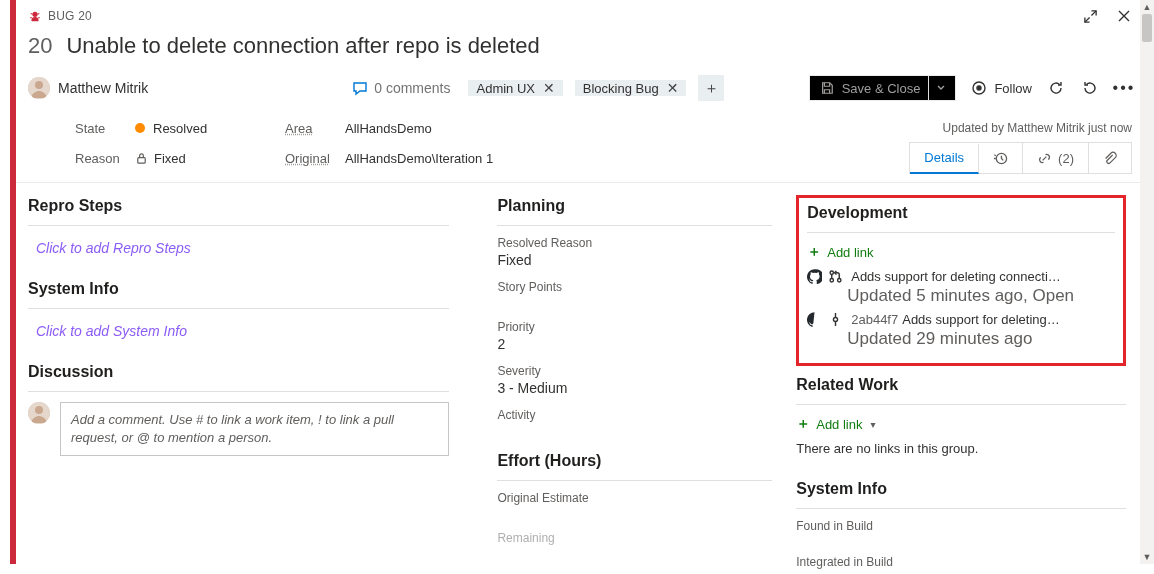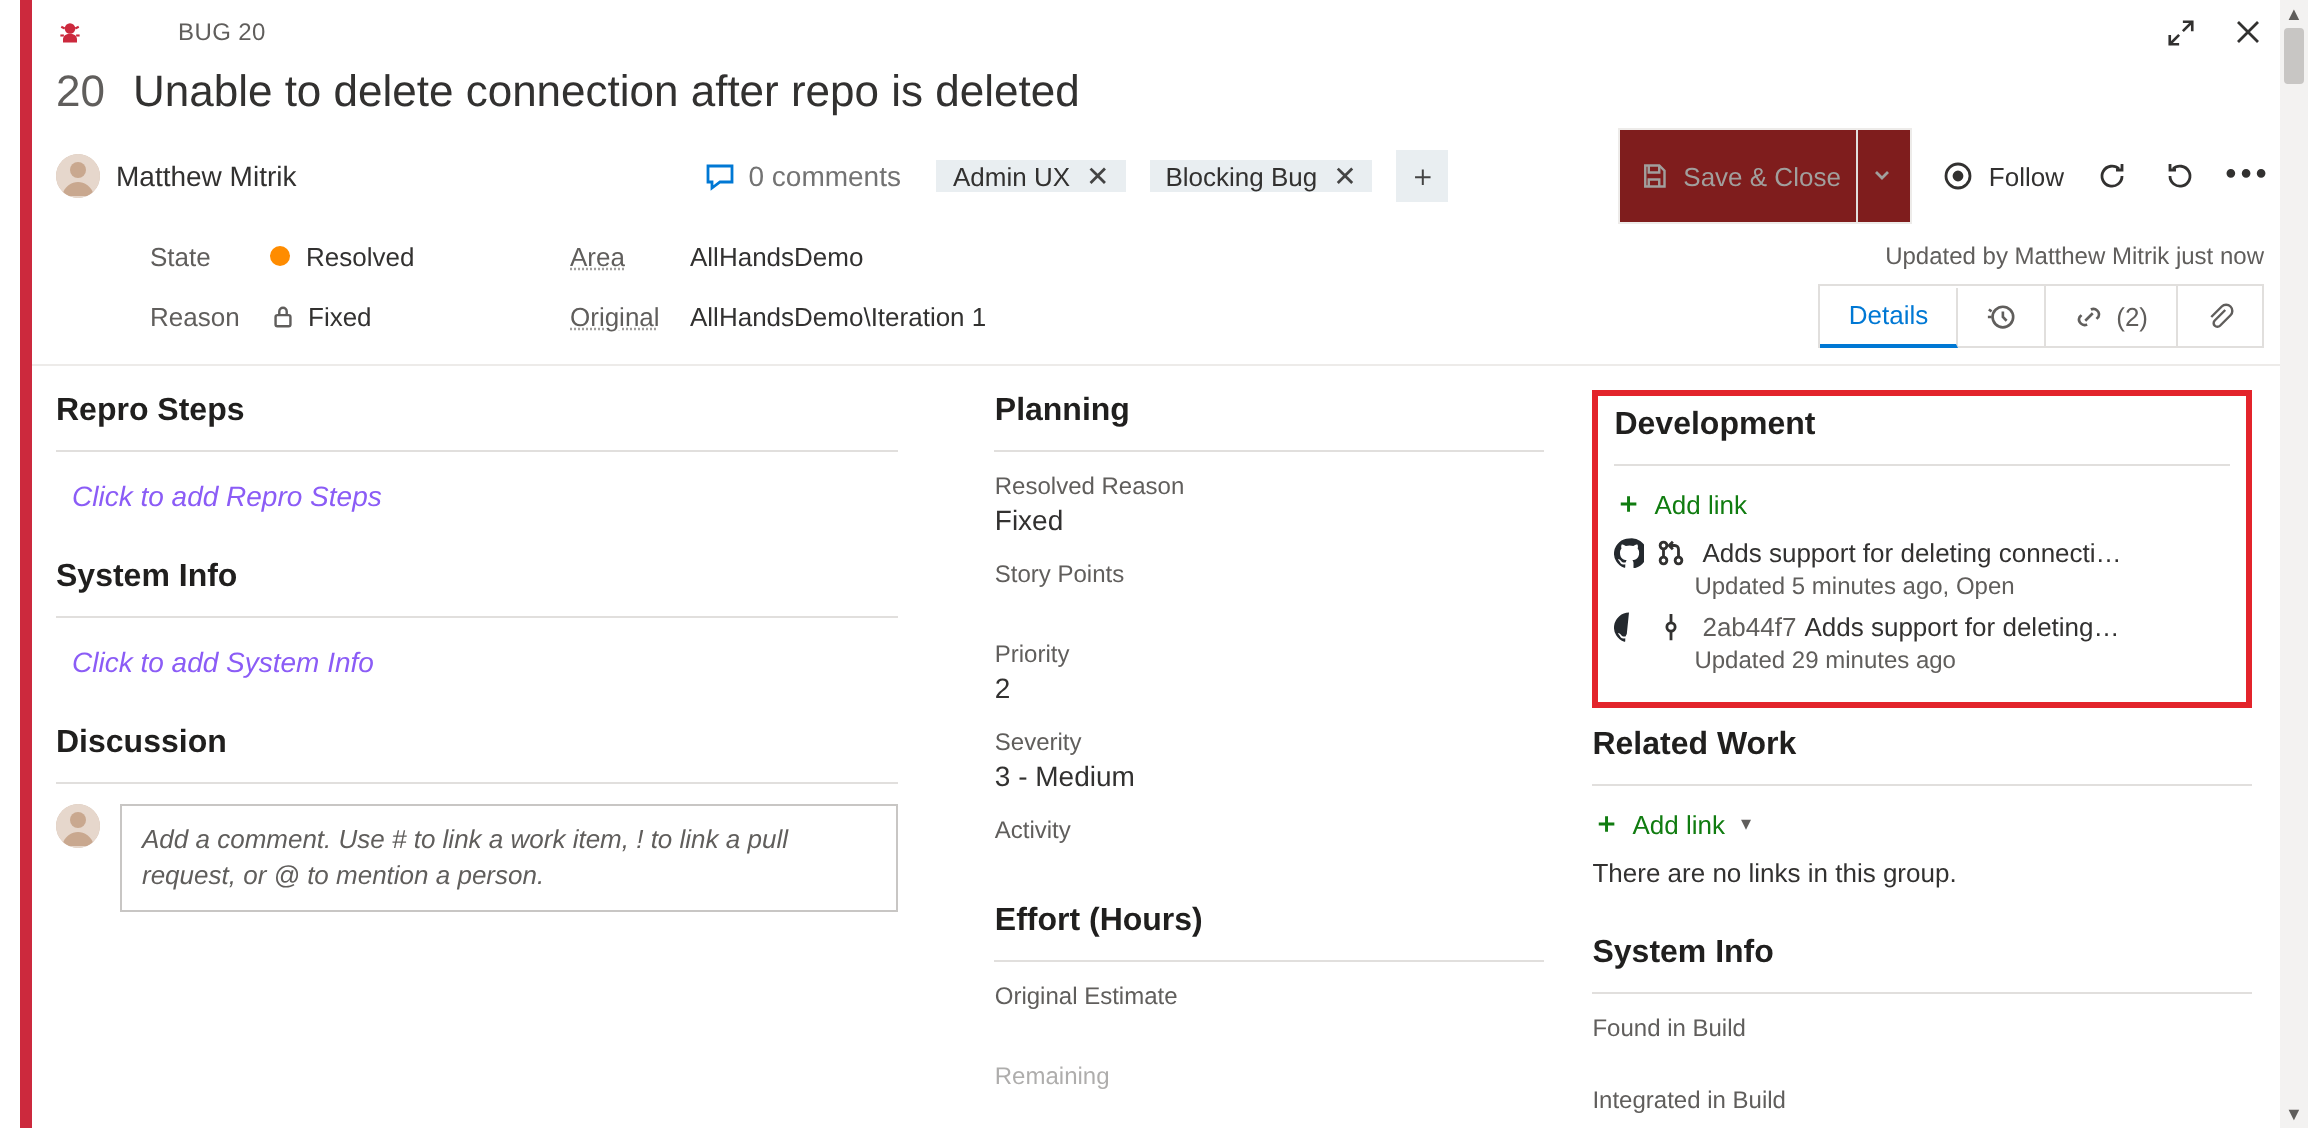--- a/index.html
+++ b/index.html
@@ -50,21 +50,21 @@
   .scroll-arrow.top { top:0; }
   .scroll-arrow.bottom { bottom:0; }
 
   
   .hdr {
     padding: 4px 10px 0 12px;
   }
   .row { display:flex; align-items:center; }
   .bug-row { height: 24px; gap:6px; }
   .bug-icon { width:14px; height:14px; }
-  .bug-label { font-size:12px; color:#605e5c; letter-spacing:.2px;margin-left:41px; }
+  .bug-label { font-size:12px; color:#605e5c; letter-spacing:.2px; }
   .hdr-ctrls { margin-left:auto; display:flex; gap:14px; color:#605e5c; }
   .icon-btn { width:20px; height:20px; display:flex; align-items:center; justify-content:center; cursor:pointer; }
 
   .title-row { height:36px; gap:14px; }
   .title-id { font-size:22px; color:#605e5c; }
   .title-text { font-size:22px; color:#323130; }
 
   .byline-row { height:44px; gap:8px; padding-top:4px; }
   .avatar { width:22px; height:22px; border-radius:50%; background:#d8c3b5;
             display:inline-flex; align-items:center; justify-content:center; font-size:10px; color:#6b4e3d; overflow:hidden; }
@@ -73,21 +73,21 @@
 
   .mid-tools { margin-left:auto; display:flex; align-items:center; gap:12px; }
   .comments { display:flex; align-items:center; gap:6px; color:#737373; font-size:14px; padding:0 6px; }
   .comments svg { width:16px; height:16px; color:#0078d4; }
   .tag { background:#eff6fc22; border:0; background:#eaeef1; color:#323130;
          display:inline-flex; align-items:center; gap:8px; height:16px; padding:0 8px; font-size:13px; }
   .tag { background:#e9eef1; }
   .tag .x { font-size:14px; color:#444; line-height:1; cursor:pointer; }
   .tag-add { width:26px; height:26px; background:#e9eef1; display:inline-flex; align-items:center; justify-content:center; font-size:15px; color:#444; cursor:pointer;}
   .right-tools { display:flex; align-items:center; gap:14px; margin-left:auto;}
-  .save-btn { height:48px; background:#7f1d1d; color:#a19f9d; display:flex; align-items:center; gap:8px;
+  .save-btn { height:26px; background:#000000; color:#a19f9d; display:flex; align-items:center; gap:8px;
               padding:0 10px; font-size:13px; border:1px solid #edebe9; }
   .save-btn .caret { border-left:1px solid #e1dfdd; height:100%; display:flex; align-items:center; padding-left:8px;}
   .follow { display:flex; align-items:center; gap:6px; font-size:13px; }
   .circ-icon { width:18px; height:18px; display:inline-flex; align-items:center; justify-content:center; }
 
   .meta-row { display:flex; align-items:center; padding:6px 12px 0 12px; gap:0; }
   .meta-pair { display:flex; align-items:center; height:28px; }
   .meta-label { width:60px; color:#605e5c; font-size:13px;margin-left:47px; }
   .meta-label.u { text-decoration: underline dotted; text-decoration-color:#a19f9d; }
   .meta-col1 { width:210px; }
@@ -118,21 +118,21 @@
 
   .add-link { color:#107c10; font-size:13px; display:flex; align-items:center; gap:6px; cursor:pointer; margin:2px 0 8px 0;}
   .add-link .plus { color:#107c10; font-weight:700; font-size:14px; }
 
   .dev-item { display:flex; gap:8px; margin:4px 0 2px 0; align-items:flex-start; }
   .dev-icons { display:flex; gap:6px; align-items:center; min-width:34px; }
   .gh-icon { width:15px; height:15px; }
   .pr-icon, .commit-icon { width:15px; height:15px; color:#323130;}
   .dev-text { font-size:13px; white-space:nowrap; overflow:hidden; text-overflow:ellipsis; max-width:210px;}
   .sha { color:#605e5c; margin-right:4px; }
-  .dev-sub { color:#605e5c; font-size:12px; margin:0 0 6px 40px; }
+  .dev-sub { color:#605e5c; font-size:17px; margin:0 0 6px 40px; }
 
   .highlight-box { border:3px solid #e3242b; padding:6px 8px 8px 8px; margin-bottom:10px;}
   .discussion-row { display:flex; gap:10px; margin-top:8px;}
   .comment-box { flex:1; border:1px solid #c8c6c4; padding:8px 10px; color:#605e5c; font-style:italic;
                  font-size:13px; min-height:46px; line-height:1.4;}
   .chev { font-size:10px; margin-left:2px; color:#605e5c;}
 
   svg { display:block; }
 </style>
 </head>

